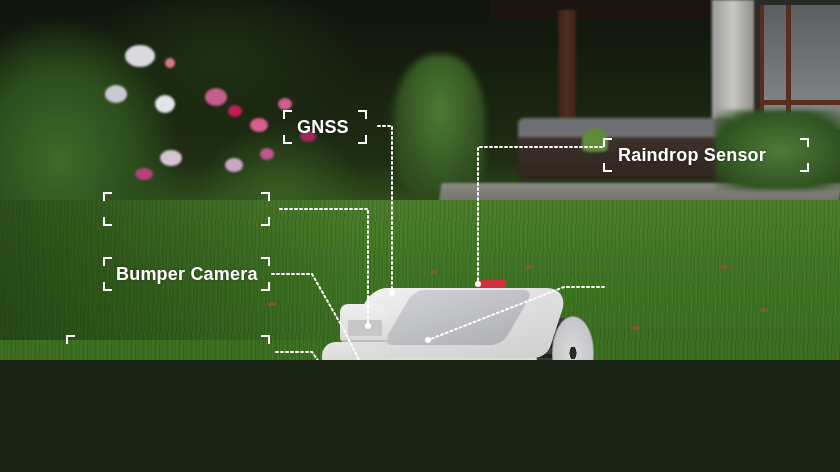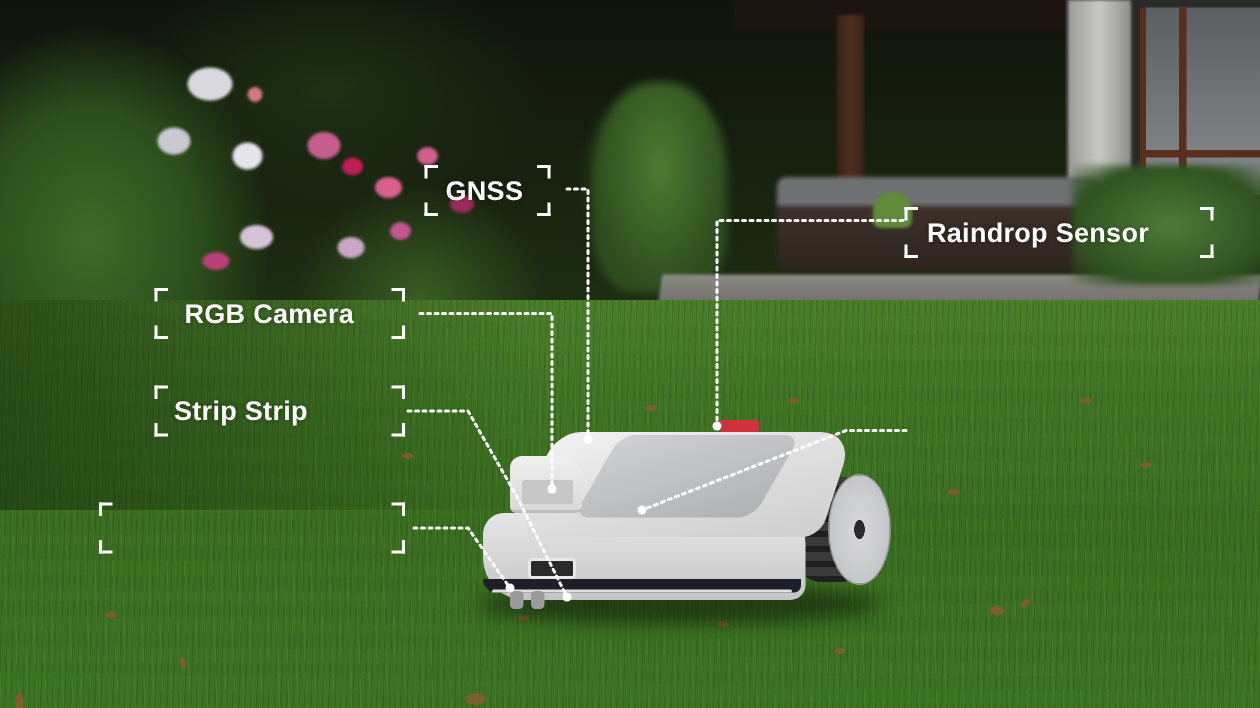--- a/index.html
+++ b/index.html
@@ -1,17 +1,17 @@
 <!DOCTYPE html>
 <html><head>
 <meta charset="utf-8">
 <style>
   html, body { margin:0; padding:0; }
   body { width:840px; height:472px; overflow:hidden; background:#1a2314; font-family:"Liberation Sans","DejaVu Sans",sans-serif; }
-  .scene { position:relative; width:840px; height:472px; overflow:hidden; }
+  .scene { position:relative; width:840px; height:360px; overflow:hidden; }
 
   
   .bg-dark { position:absolute; inset:0; background:linear-gradient(180deg,#0f140d 0%,#18220f 25%,#1f2e14 45%,#2d4a1a 55%); }
   .garden { position:absolute; left:0; top:0; width:470px; height:320px;
     background:
       radial-gradient(ellipse 160px 190px at 60px 160px,#3e6a2a 0%,#2c4f1d 45%,rgba(30,50,20,0) 75%),
       radial-gradient(ellipse 120px 110px at 280px 200px,#385e22 0%,rgba(40,70,25,0) 70%),
       radial-gradient(ellipse 80px 100px at 440px 120px,#3d6a2a 0%,rgba(40,70,25,0) 70%),
       radial-gradient(ellipse 200px 120px at 220px 60px,#1e3014 0%,rgba(20,30,15,0) 70%);
   }
@@ -193,29 +193,28 @@
       <span class="c tr"></span>
         <span class="c br"></span>
       <span class="label" style="left:15px;top:6px;">Raindrop Sensor</span>
     </div>
 
     <div class="bracket" style="left:103px;top:192px;width:167px;height:34px;">
       <span class="c tl"></span>
         <span class="c bl"></span>
       <span class="c tr"></span>
         <span class="c br"></span>
-      <span class="label" style="left:20px;top:6px;">RGB Camera</span>
     </div>
 
     <div class="bracket" style="left:103px;top:257px;width:167px;height:34px;">
       <span class="c tl"></span>
         <span class="c bl"></span>
       <span class="c tr"></span>
         <span class="c br"></span>
-      <span class="label" style="left:13px;top:6px;">Strip Strip</span>
+      <span class="label" style="left:13px;top:6px;">Bumper Camera</span>
     </div>
 
 
     <div class="bracket" style="left:66px;top:335px;width:204px;height:34px;">
       <span class="c tl"></span>
         <span class="c bl"></span>
       <span class="c tr"></span>
         <span class="c br"></span>
     </div>
   </div>

